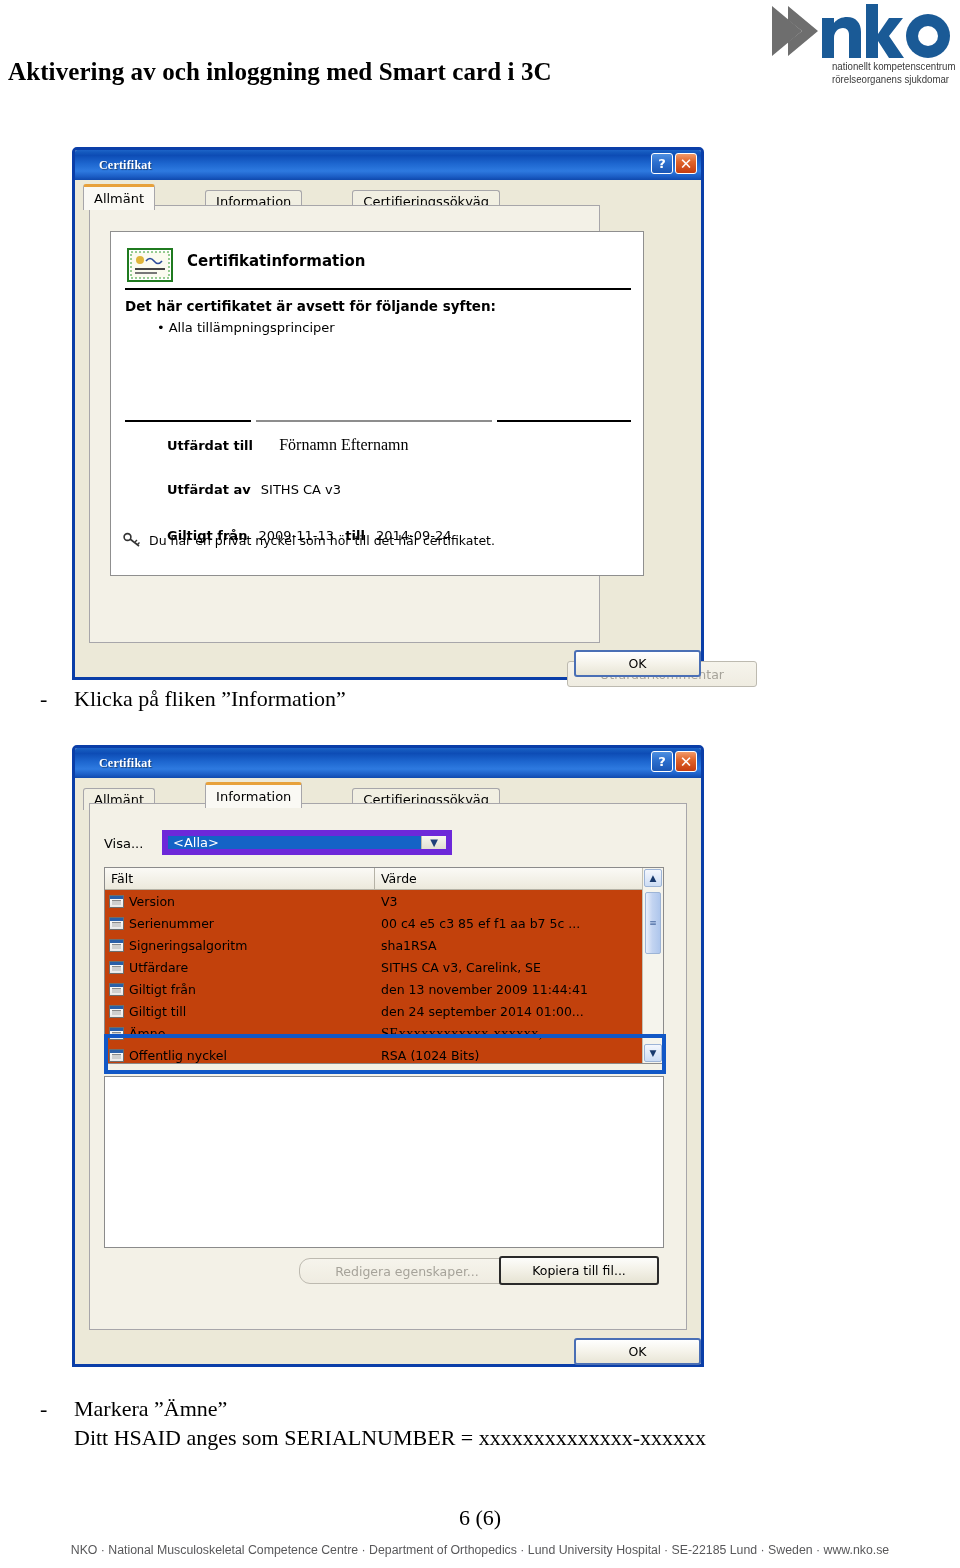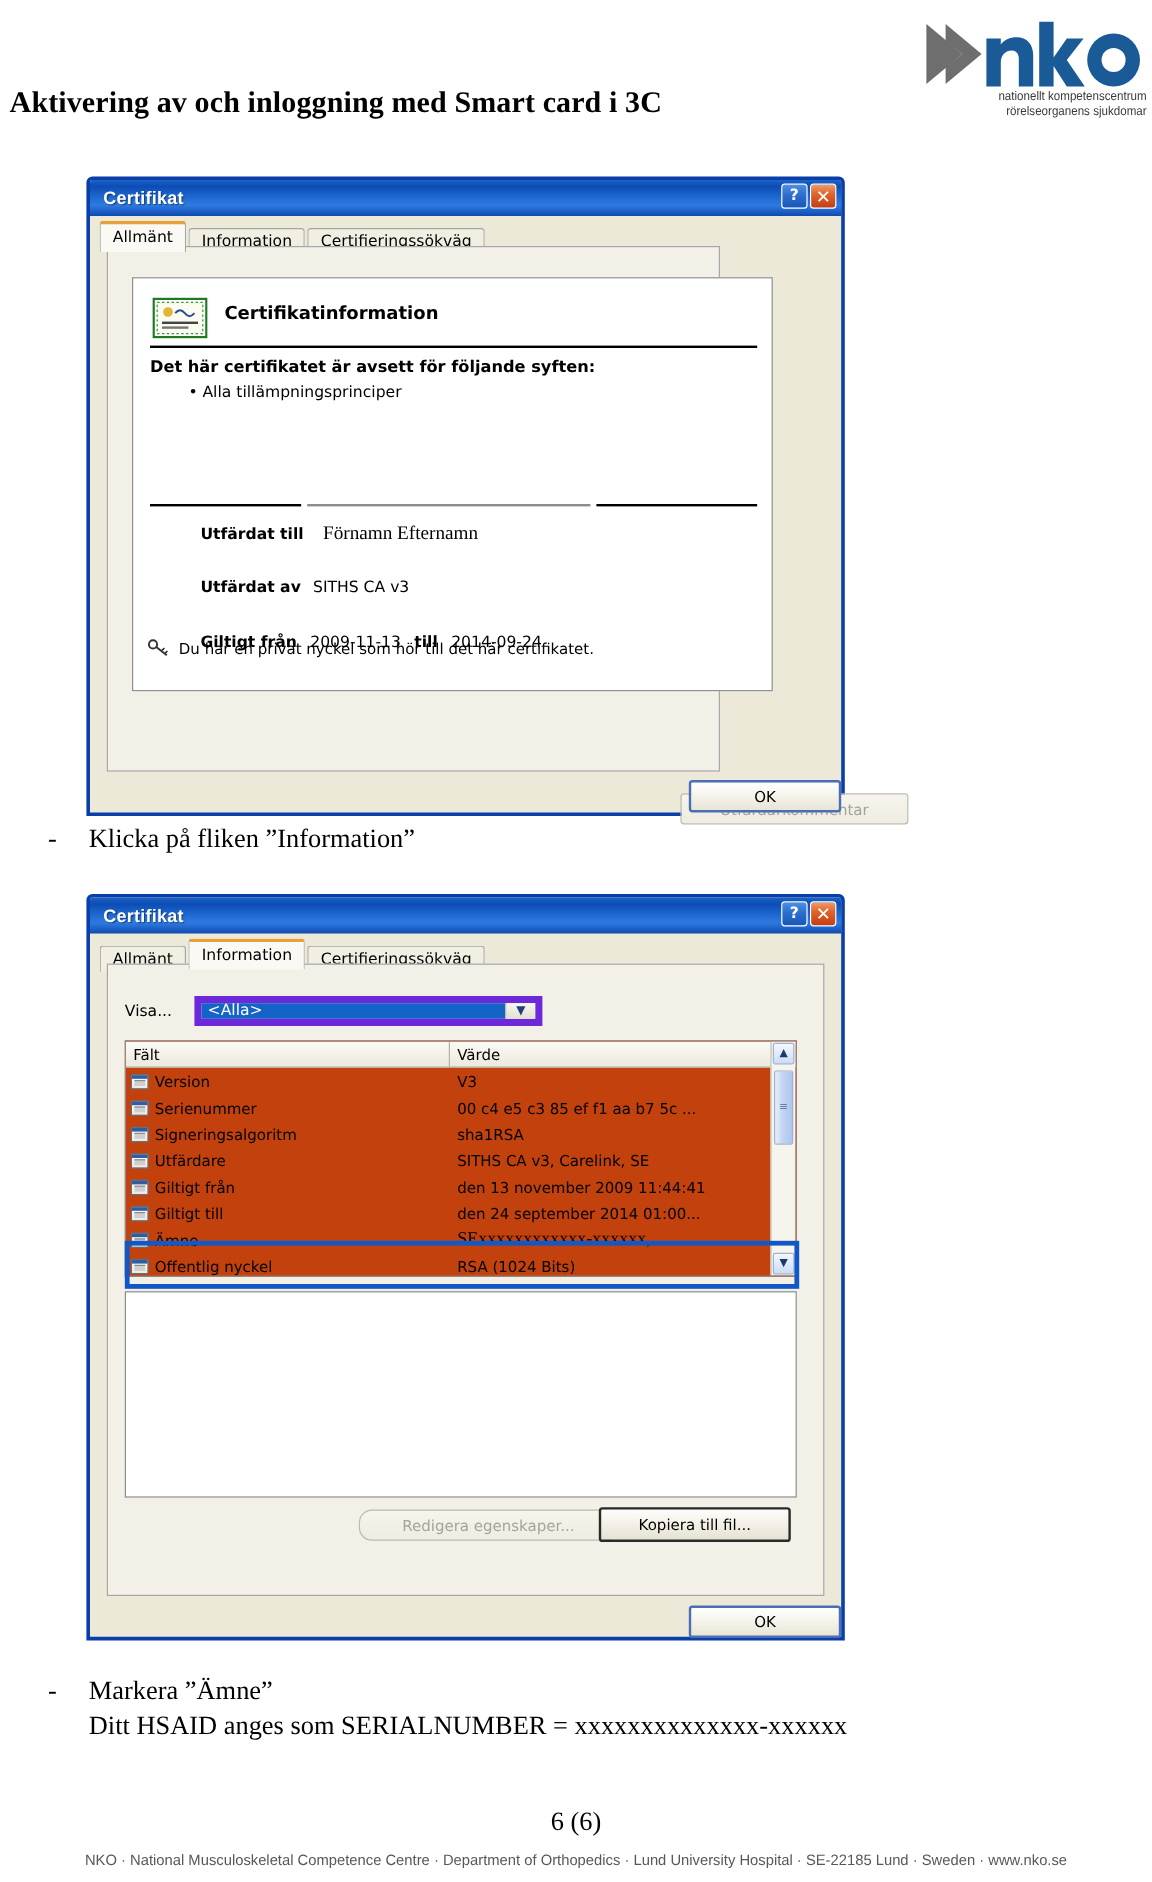--- a/index.html
+++ b/index.html
@@ -11,22 +11,22 @@
     width: 960px;
     height: 1568px;
     position: relative;
     font-family: "Liberation Serif", serif;
     overflow: hidden;
   }
 
   
   #page-header {
     position: absolute;
-    left: 0; top: 14px;
-    width: 960px; height: 120px; text-align: right;
+    left: 0; top: 0;
+    width: 960px; height: 120px;
   }
   #doc-title {
     position: absolute;
     left: 8px;
     top: 58px;
     font-family: "Liberation Serif", serif;
     font-weight: bold;
     font-size: 25px;
     color: #000;
     letter-spacing: 0.1px;
@@ -70,24 +70,24 @@
     background: linear-gradient(to bottom,
       #1d64c8 0%, #1458bd 8%, #0d4cb5 18%,
       #1d66cf 45%, #2e7ae0 70%, #1c5ec6 88%, #0f49ad 100%);
     border-radius: 2px 2px 0 0;
     position: relative;
     display: flex;
     align-items: center;
   }
   .xp-title-text {
     color: #ffffff;
-    font-family: Liberation Sans, sans-serif;
+    font-family: Liberation Serif, serif;
     font-weight: bold;
-    font-size: 15px;
-    margin-left: 11px;
+    font-size: 12px;
+    margin-left: 24px;
     text-shadow: 1px 1px 1px rgba(0,0,0,0.45);
     letter-spacing: 0.2px;
   }
   .xp-titlebar-btns {
     position: absolute;
     right: 4px;
     top: 3px;
     display: flex;
     gap: 2px;
   }
@@ -113,20 +113,21 @@
     font-size: 15px;
   }
 
   
   .xp-tabstrip {
     position: relative;
     height: 25px;
     margin: 5px 0 0 8px;
     display: flex;
     align-items: flex-end;
+    gap: 48px;
   }
   .xp-tab {
     height: 22px;
     line-height: 22px;
     padding: 0 10px;
     font-family: "DejaVu Sans", sans-serif;
     font-size: 13px;
     color: #000;
     background: #f1efe2;
     border: 1px solid #a7a6aa;
@@ -592,21 +593,21 @@
 
       <div id="purpose-heading">Det här certifikatet är avsett för följande syften:</div>
       <div id="purpose-item">Alla tillämpningsprinciper</div>
 
       <div class="hrule" style="left:14px; top:188px; width:126px;"></div>
       <div class="hrule" style="left:145px; top:188px; width:236px; border-top-color:#8d8d8d;"></div>
       <div class="hrule" style="left:386px; top:188px; width:134px;"></div>
 
       <div class="field-row" style="left:56px; top:204px;">
         <span class="field-label">Utfärdat till</span>
-        <span class="field-value-serif" style="margin-left:12px;">Förnamn Efternamn</span>
+        <span class="field-value-serif" style="margin-left:22px;">Förnamn Efternamn</span>
       </div>
 
       <div class="field-row" style="left:56px; top:250px;">
         <span class="field-label">Utfärdat av</span>
         <span style="margin-left:6px;">SITHS CA v3</span>
       </div>
 
       <div class="field-row" style="left:56px; top:296px;">
         <span class="field-label">Giltigt från</span>
         <span style="margin-left:7px;">2009-11-13</span>

